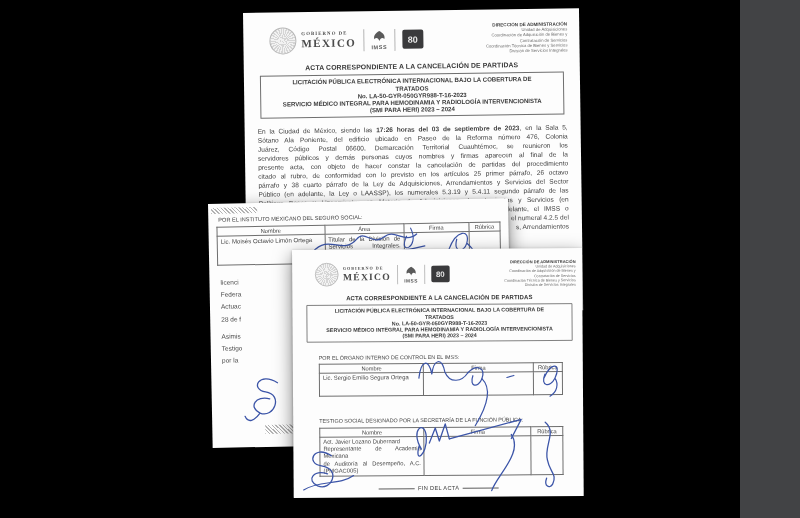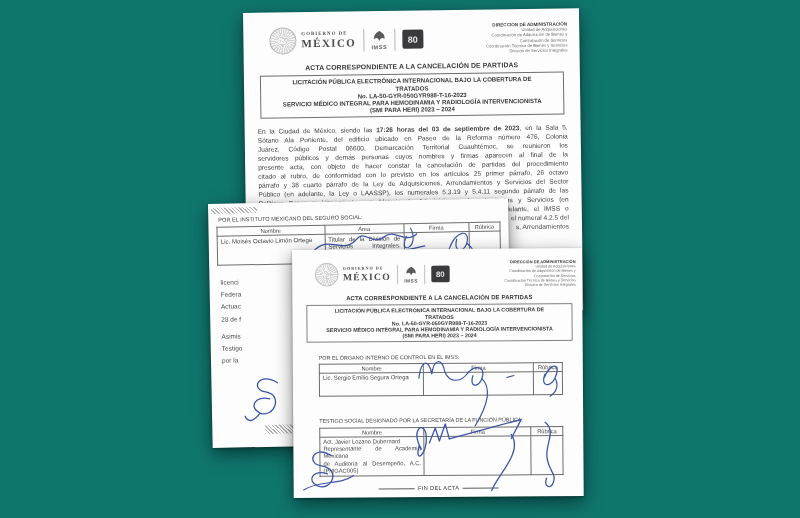--- a/index.html
+++ b/index.html
@@ -1,16 +1,16 @@
 <!DOCTYPE html>
 <html><head>
 <meta charset="utf-8">
 <style>
   html,body{margin:0;padding:0;background:#424345;}
-  #stage{position:relative;width:800px;height:518px;background:#0f766e;overflow:hidden;
+  #stage{position:relative;width:740px;height:518px;background:#000000;overflow:hidden;
          font-family:"Liberation Sans",sans-serif;color:#3e3e3e;}
   .page{position:absolute;background:#fdfdfd;box-shadow:0 6px 18px rgba(0,0,0,.5),0 1px 3px rgba(0,0,0,.35);}
   
   .doc-top{width:336px;}
   .hdr{display:flex;align-items:center;padding:13px 8px 0 26px;}
   .seal{width:25px;height:25px;border-radius:50%;border:1.6px solid #a9a9a9;
         background:repeating-conic-gradient(#cfcfcf 0 7deg,#f1f1f1 7deg 14deg);opacity:.85;flex:0 0 auto;}
   .brand{margin-left:5px;font-family:"Liberation Serif",serif;color:#4b4b4b;line-height:1;flex:0 0 auto;}
   .brand .b-small{font-size:4.8px;font-weight:bold;letter-spacing:1.1px;}
   .brand .b-large{font-size:11px;font-weight:bold;letter-spacing:1.4px;margin-top:1px;}

